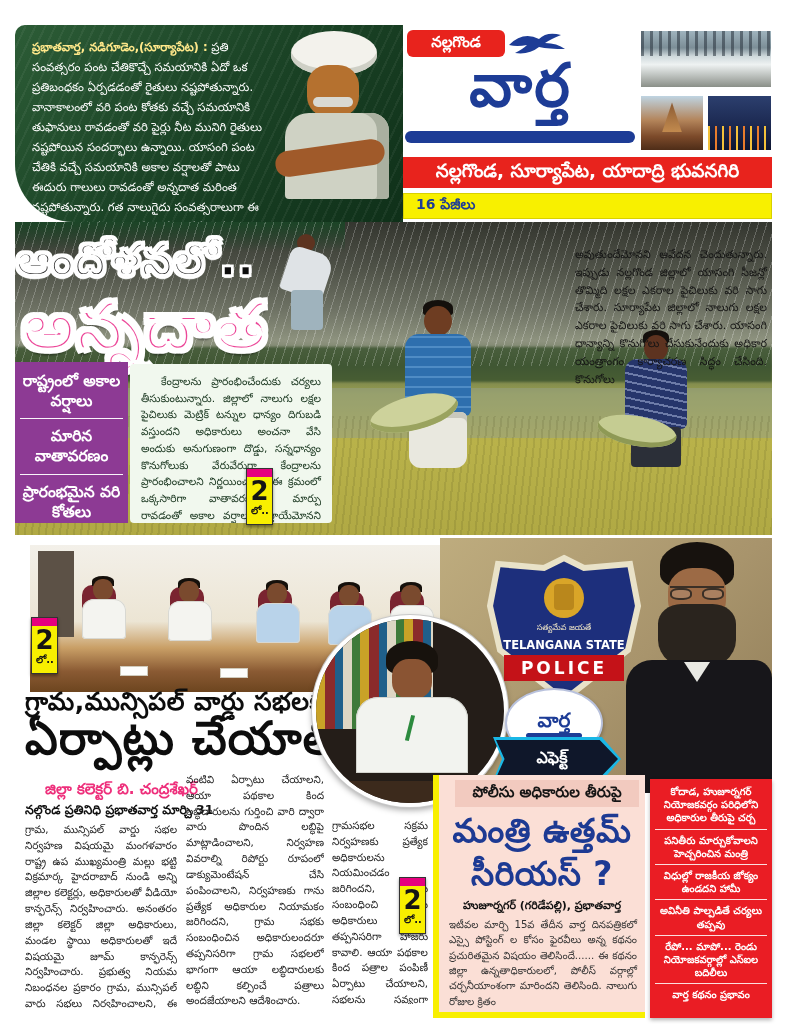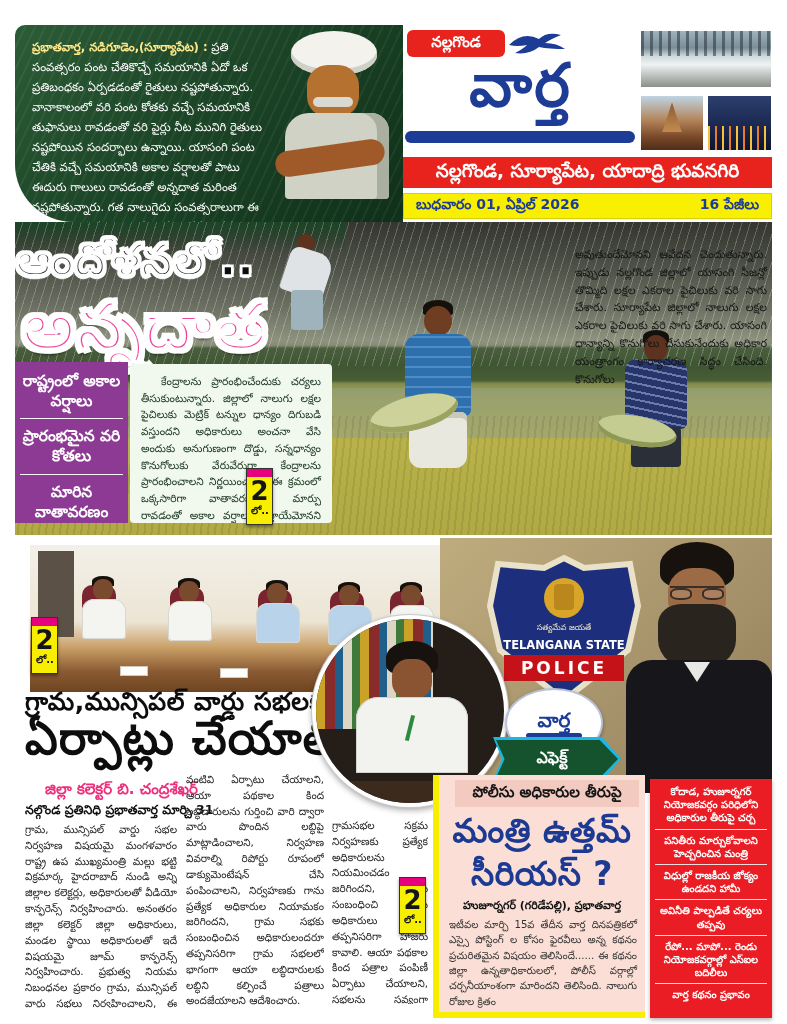--- a/index.html
+++ b/index.html
@@ -161,21 +161,21 @@
   .inset-pen{position:absolute;left:92px;top:96px;width:4px;height:26px;background:#2c8a3e;transform:rotate(14deg);}
   .inset-desk{position:absolute;left:0;bottom:0;width:100%;height:22px;background:#3c2a1c;}
 
   
   .effect-circle{left:505px;top:688px;width:94px;height:66px;background:#fff;border:2px solid #b9c2dd;
       border-radius:50%;display:flex;flex-direction:column;align-items:center;justify-content:center;box-shadow:0 2px 4px rgba(0,0,0,.3);}
   .effect-circle .ec-name{color:#1d3c96;font-weight:bold;font-size:20px;line-height:1.1;}
   .effect-circle .ec-bar{width:56px;height:5px;background:#1d3c96;border-radius:3px;margin-top:2px;}
   .arrow-outer{left:493px;top:737px;width:128px;height:44px;background:#19b7e6;
       clip-path:polygon(0 0,85% 0,100% 50%,85% 100%,0 100%,7% 50%);padding:0;display:flex;align-items:center;justify-content:center;}
-  .arrow-inner{width:122px;height:38px;background:#14532d;clip-path:polygon(0 0,85% 0,100% 50%,85% 100%,0 100%,7% 50%);
+  .arrow-inner{width:122px;height:38px;background:#0f172a;clip-path:polygon(0 0,85% 0,100% 50%,85% 100%,0 100%,7% 50%);
       display:flex;align-items:center;justify-content:center;}
   .arrow-inner span{color:#fff;font-weight:bold;font-size:16px;padding-right:10px;}
 
   
   .pink-box{left:433px;top:775px;width:212px;height:243px;background:#fbdfd6;
       border-left:6px solid #f8ef00;border-bottom:6px solid #f8ef00;box-sizing:border-box;overflow:hidden;}
   .pb-kicker{margin:5px 6px 2px 16px;background:#f2cabf;color:#151515;font-weight:bold;font-size:15px;
       text-align:center;padding:3px 4px;}
   .pb-h1{color:#1d3a93;font-weight:bold;font-size:33px;text-align:center;line-height:1.35;letter-spacing:.5px;}
   .pb-h2{color:#1d3a93;font-weight:bold;font-size:33px;text-align:center;line-height:1.2;letter-spacing:.5px;}
@@ -205,21 +205,20 @@
       <span>వార్త</span>
     </div>
     <div class="abs paper-underline"></div>
     <div class="abs mast-photo dam-photo"></div>
     <div class="abs mast-photo temple-photo"></div>
     <div class="abs mast-photo city-photo"></div>
     <div class="abs districts-band">
       <span>నల్లగొండ, సూర్యాపేట, యాదాద్రి భువనగిరి</span>
     </div>
     <div class="abs date-band">
-      <span>బుధవారం 01, ఏప్రిల్ 2026</span>
       <span>16 పేజీలు</span>
     </div>
   </header>
 
   <section class="abs intro-box">
     <p class="intro-text" style="margin:0"><b>ప్రభాతవార్త, నడిగూడెం,(సూర్యాపేట) :</b> <span>ప్రతి సంవత్సరం పంట చేతికొచ్చే సమయానికి ఏదో ఒక ప్రతిబంధకం ఏర్పడడంతో రైతులు నష్టపోతున్నారు. వానాకాలంలో వరి పంట కోతకు వచ్చే సమయానికి తుఫానులు రావడంతో వరి పైర్లు నీట మునిగి రైతులు నష్టపోయిన సందర్భాలు ఉన్నాయి. యాసంగి పంట చేతికి వచ్చే సమయానికి అకాల వర్షాలతో పాటు ఈదురు గాలులు రావడంతో అన్నదాత మరింత నష్టపోతున్నారు. గత నాలుగైదు సంవత్సరాలుగా ఈ పరిస్థితులు ఎదుర్కొంటున్న అన్నదాతకు అవస్థలు తప్పడం లేదు. రెండు రోజులుగా రాష్ట్రంలో వాతావరణం మారింది. పలు జిల్లాల్లో అకాల వర్షాలు కురుస్తున్నాయి. ఇప్పటికే కరీంనగర్, ఆదిలాబాద్, నిజామాబాద్, మంచిర్యాల, నిర్మల్ జిల్లాలలో అకాల వర్షాలు కురుస్తున్నాయి.</span></p>
     <div class="abs farmer-art">
       <div class="fa-turban"></div>
       <div class="fa-face"></div>
       <div class="fa-mustache"></div>
@@ -256,22 +255,22 @@
     </div>
 
     <div class="abs overlay-col ocol-b">అవుతుందేమోనని ఆవేదన చెందుతున్నారు. ఇప్పుడు నల్లగొండ జిల్లాలో యాసంగి సీజన్లో తొమ్మిది లక్షల ఎకరాల పైచిలుకు వరి సాగు చేశారు. సూర్యాపేట జిల్లాలో నాలుగు లక్షల ఎకరాల పైచిలుకు వరి సాగు చేశారు. యాసంగి ధాన్యాన్ని కొనుగోలు చేసుకునేందుకు అధికార యంత్రాంగం కార్యాచరణ సిద్ధం చేసింది. కొనుగోలు</div>
   </section>
 
   <div class="abs kicker">ఆందోళనలో..</div>
   <div class="abs headline-red">అన్నదాత</div>
 
   <aside class="abs purple-sidebar">
     <div class="purple-item">రాష్ట్రంలో అకాల వర్షాలు</div>
+    <div class="purple-item">మారిన వాతావరణం</div>
     <div class="purple-item">ప్రారంభమైన వరి కోతలు</div>
-    <div class="purple-item">మారిన వాతావరణం</div>
   </aside>
 
   <div class="abs lead-bodybox">
     <p>కేంద్రాలను ప్రారంభించేందుకు చర్యలు తీసుకుంటున్నారు. జిల్లాలో నాలుగు లక్షల పైచిలుకు మెట్రిక్ టన్నుల ధాన్యం దిగుబడి వస్తుందని అధికారులు అంచనా వేసి అందుకు అనుగుణంగా దొడ్డు, సన్నధాన్యం కొనుగోలుకు వేరువేరుగా కేంద్రాలను ప్రారంభించాలని నిర్ణయించారు. ఈ క్రమంలో ఒక్కసారిగా వాతావరణంలో మార్పు రావడంతో అకాల వర్షాలు వస్తాయేమోనని అన్నదాత ఆందోళన చెందుతున్నారు.</p>
   </div>
 
   <div class="abs jump-badge badge-lead">
     <div class="jb-strip"></div>
     <div class="jb-num">2</div>
     <div class="jb-suffix">లో..</div>

